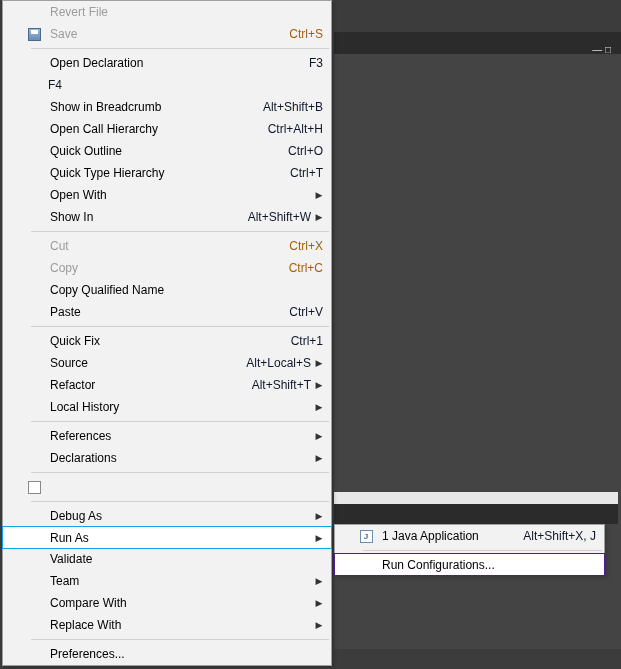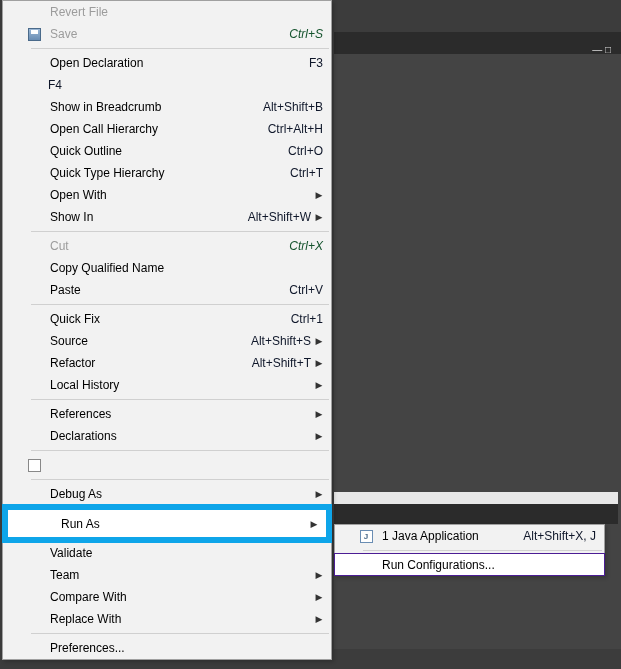--- a/index.html
+++ b/index.html
@@ -67,42 +67,41 @@
       padding: 0 6px 0 17px;
       cursor: pointer;
       position: relative;
     }
     .menu-item.disabled {
       color: #9c9c9c;
       cursor: default;
     }
     .menu-item.highlight {
       background: #fff;
-      border: 6px solid #0ea5e9;
+      border: 1px solid #0ea5e9;
       margin: -1px;
       z-index: 2;
-      height: 39px;
-      gap: 6px;
+      height: 23px;
     }
     .icon-col {
       width: 28px;
       display: flex;
       justify-content: center;
       align-items: center;
     }
     .label {
       flex: 1;
       padding-left: 2px;
     }
     .shortcut {
       text-align: right;
       color: #0f172a;
       padding-right: 2px;
     }
-    .menu-item.disabled .shortcut { color: #14532d; font-style: italic; }
+    .menu-item.disabled .shortcut { color: #a16207; }
     .arrow {
       width: 12px;
       text-align: center;
       font-size: 9px;
       color: #333;
     }
     .separator {
       height: 1px;
       margin: 3px 2px 3px 28px;
       background: #d0d0d0;
@@ -223,41 +222,46 @@
     <span class="arrow">▶</span>
   </div>
 
   <div class="separator"></div>
 
   <div class="menu-item disabled">
     <span class="icon-col"></span>
     <span class="label">Cut</span>
     <span class="shortcut">Ctrl+X</span>
   </div>
+  <div class="menu-item disabled">
+    <span class="icon-col"></span>
+    <span class="label">Copy</span>
+    <span class="shortcut">Ctrl+C</span>
+  </div>
   <div class="menu-item">
     <span class="icon-col"></span>
     <span class="label">Copy Qualified Name</span>
   </div>
   <div class="menu-item">
     <span class="icon-col"></span>
     <span class="label">Paste</span>
     <span class="shortcut">Ctrl+V</span>
   </div>
 
   <div class="separator"></div>
 
   <div class="menu-item">
     <span class="icon-col"></span>
     <span class="label">Quick Fix</span>
     <span class="shortcut">Ctrl+1</span>
   </div>
   <div class="menu-item">
     <span class="icon-col"></span>
     <span class="label">Source</span>
-    <span class="shortcut">Alt+Shift+S</span>
+    <span class="shortcut">Alt+Local+S</span>
     <span class="arrow">▶</span>
   </div>
   <div class="menu-item">
     <span class="icon-col"></span>
     <span class="label">Refactor</span>
     <span class="shortcut">Alt+Shift+T</span>
     <span class="arrow">▶</span>
   </div>
   <div class="menu-item">
     <span class="icon-col"></span>

